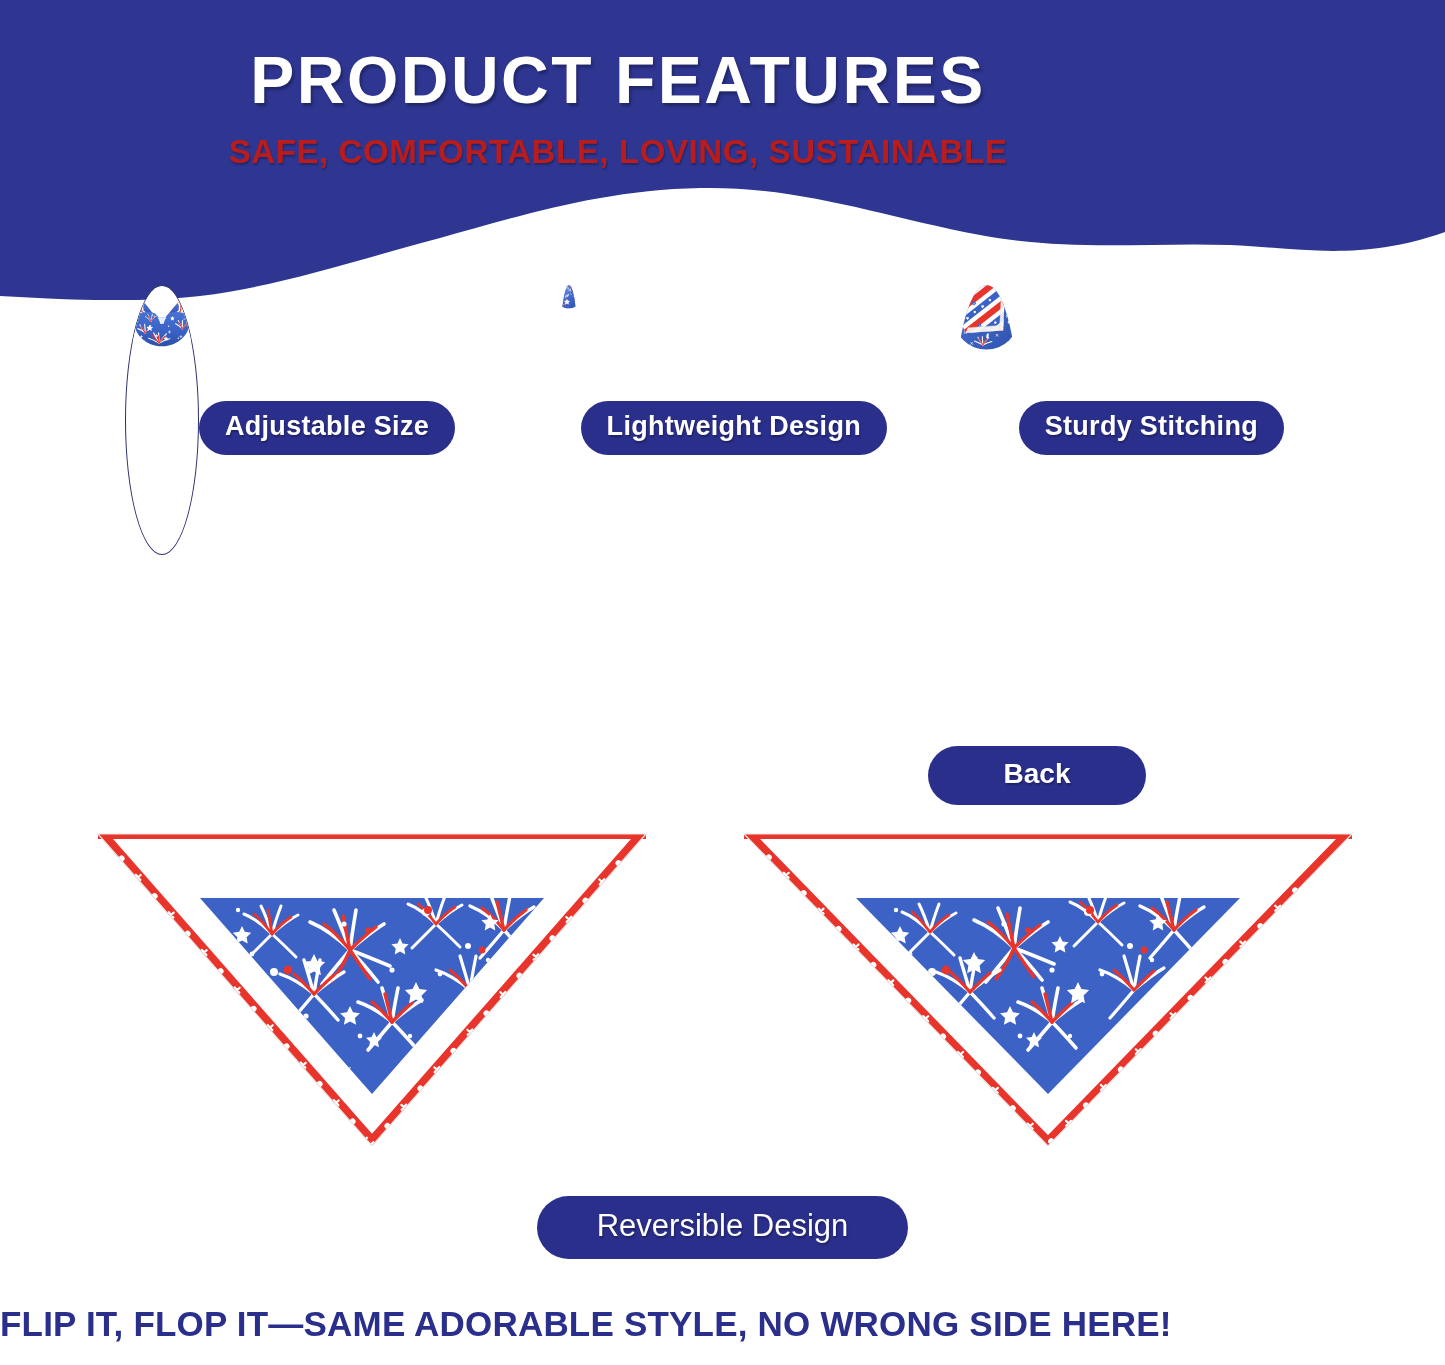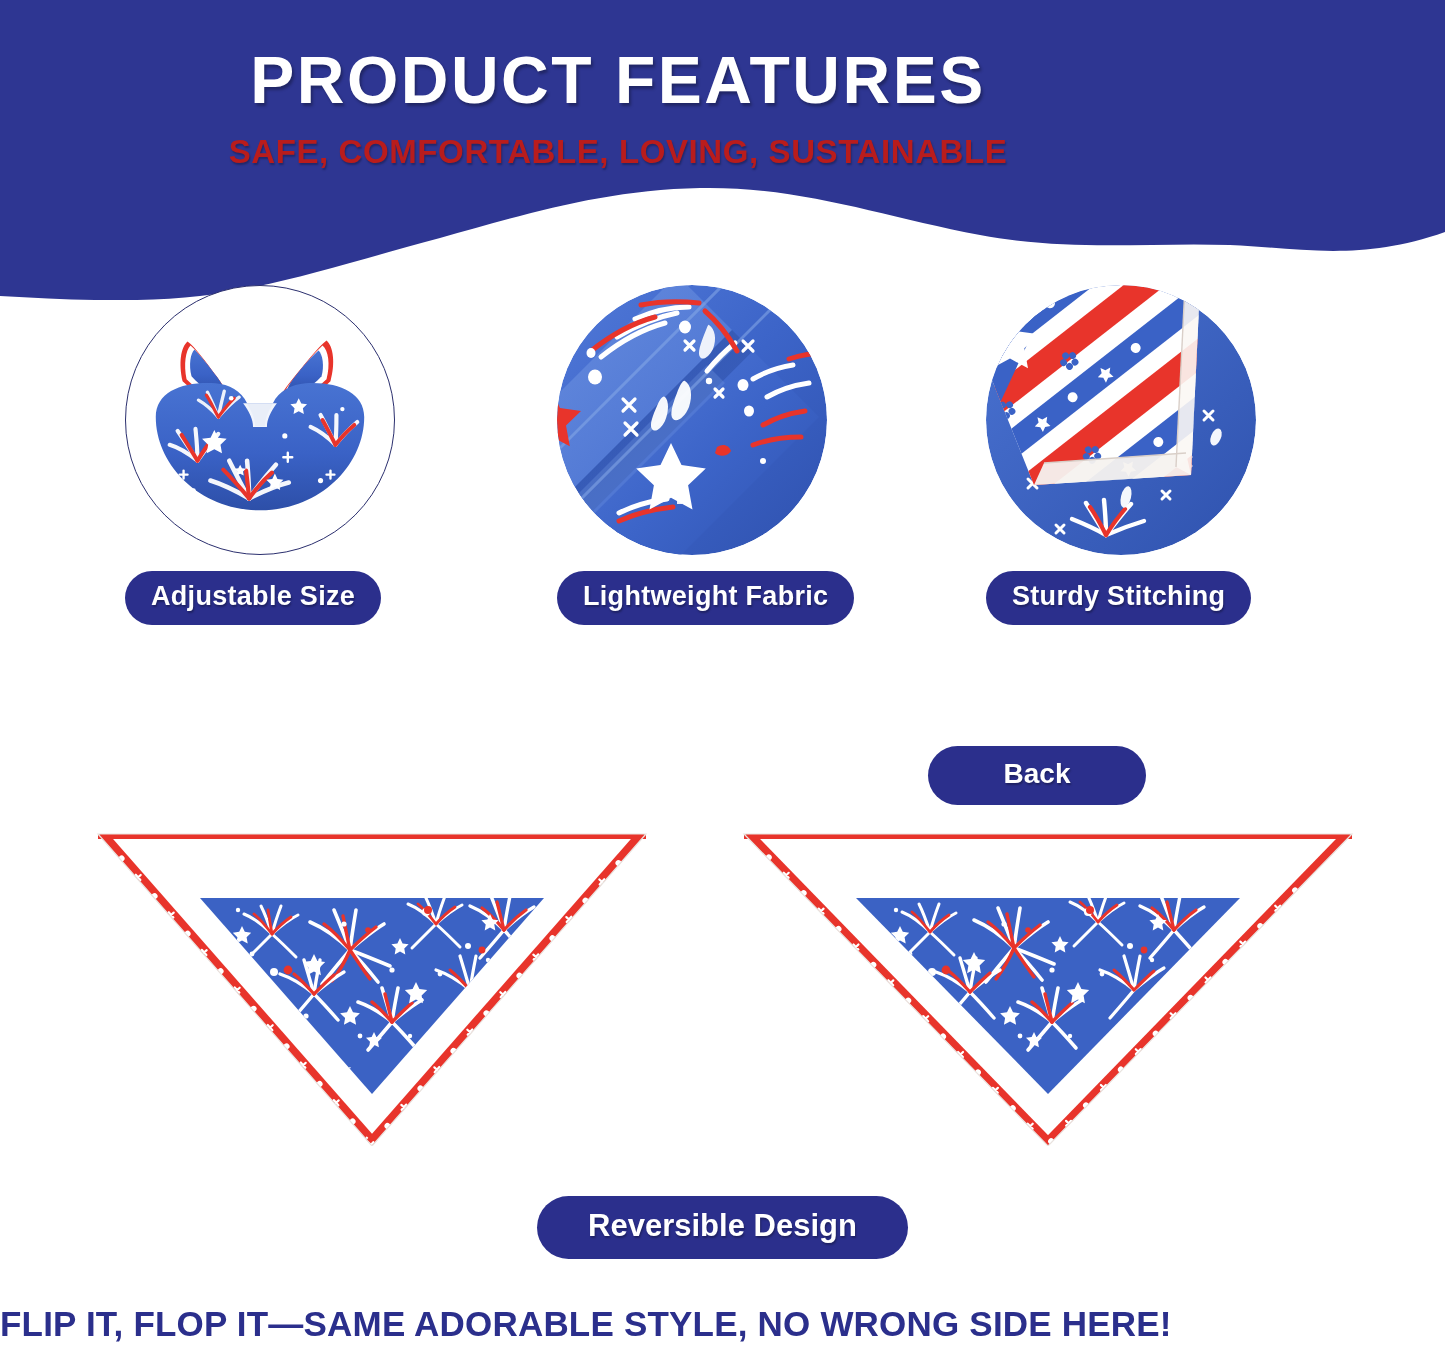--- a/index.html
+++ b/index.html
@@ -63,26 +63,26 @@
     position: absolute;
     left: 0;
     top: 285px;
     width: 1445px;
     height: 355px;
   }
   .feature {
     position: absolute;
     width: 330px;
     display: flex;
-    flex-direction: column;
-    align-items: flex-start;
+    flex-direction: row;
+    align-items: center;
   }
   .feature.f1 { left: 125px; top: 0px; }
   .feature.f2 { left: 557px; top: 0px; }
-  .feature.f3 { left: 986px; top: 0px; }
+  .feature.f3 { left: 954px; top: 0px; }
 
   .circle {
     position: relative;
     width: 270px;
     height: 270px;
     border-radius: 50%;
     overflow: hidden;
     background: #ffffff;
   }
   .circle.outlined { border: 1.5px solid #2b2f6e; }
@@ -128,21 +128,21 @@
   
   .reversible {
     position: absolute;
     left: 537px;
     top: 1196px;
     width: 371px;
     background: #2b2f8c;
     color: #ffffff;
     border-radius: 34px;
     font-size: 31px;
-    font-weight: bold;
+    font-weight: normal;
     text-align: center;
     padding: 13px 0 16px 0;
     text-shadow: 1px 2px 2px rgba(0,0,0,0.30);
     line-height: 1.1;
   }
 
   
   .tagline {
     position: absolute;
     left: 0;
@@ -364,21 +364,21 @@
             </g>
             <g stroke="#E8342B" stroke-width="3" stroke-linecap="round">
               <path d="M168,170 l8,8 M176,170 l-8,8" opacity="0"></path>
             </g>
 
             <path d="M160,162 C166,158 172,160 174,166 C170,172 162,172 158,168 Z" fill="#E8342B"></path>
             <rect x="120" y="214" width="5" height="5" fill="#ffffff" opacity="0.9"></rect>
           </g>
         </svg>
       </div>
-      <div class="pill">Lightweight Fabric</div>
+      <div class="pill">Lightweight Design</div>
     </div>
 
     <div class="feature f3">
       <div class="circle">
         <svg viewBox="0 0 270 270" xmlns="http://www.w3.org/2000/svg">
           <defs>
             <clipPath id="c3">
                 <circle cx="135" cy="135" r="135"></circle>
               </clipPath>
             <clipPath id="flapClip">

